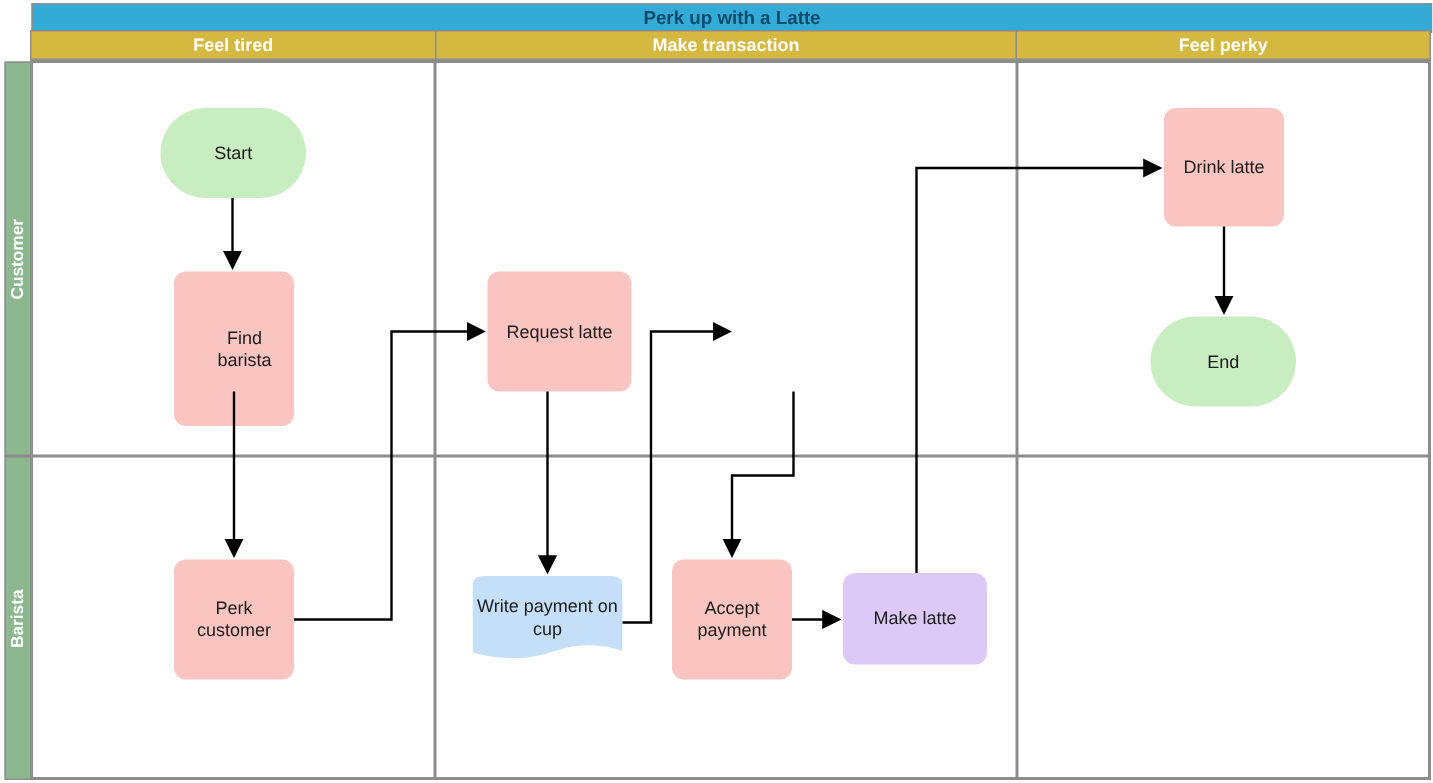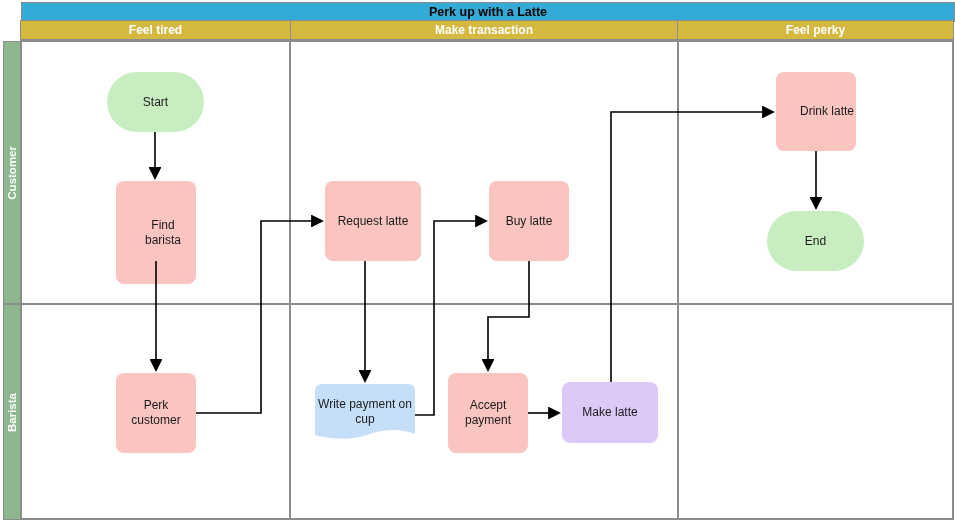--- a/index.html
+++ b/index.html
@@ -3,21 +3,21 @@
 <meta charset="utf-8">
 <style>
   html,body{margin:0;padding:0;background:#ffffff;}
   #canvas{
     position:relative;width:955px;height:522px;background:#ffffff;
     font-family:"Liberation Sans", sans-serif;color:#1b1b1b;overflow:hidden;
   }
   .title-bar{
     position:absolute;left:21px;top:2px;width:932px;height:18px;
     border:1px solid #8c8c8c;display:flex;align-items:center;justify-content:center;
-    color:#000000;font-weight:bold;font-size:12.5px;
+    color:#0c4a6e;font-weight:bold;font-size:12.5px;
   }
   .phase-header{
     position:absolute;top:20px;height:20px;border:1px solid #8c8c8c;
     display:flex;align-items:center;justify-content:center;
     color:#ffffff;font-weight:bold;font-size:12px;box-sizing:border-box;
   }
   .body-frame{
     position:absolute;left:20px;top:40px;width:934px;height:480px;
     border:2px solid #8c8c8c;box-sizing:border-box;background:#ffffff;
   }
@@ -87,33 +87,30 @@
     <span class="nlabel">Request latte</span>
   </div>
 
   <div class="node doc" style="left:315px;top:384px;width:100px;height:62px;">
     <svg width="100" height="62" viewBox="0 0 100 62" preserveAspectRatio="none">
       <path d="M7,0 L93,0 Q100,0 100,7 L100,50 Q78,42 55,50 Q30,59 0,51 L0,7 Q0,0 7,0 Z" fill="#c6dff8"></path>
     </svg>
     <span class="nlabel">Write payment on cup</span>
   </div>
 
-  <div class="node process" style="left: 489px; top: 181px; width: 80px; height: 80px; background-color: rgb(250, 196, 192);">
-    <span class="nlabel">Buy latte</span>
-  </div>
 
   <div class="node process" style="left: 448px; top: 373px; width: 80px; height: 80px; background-color: rgb(250, 196, 192);">
     <span class="nlabel">Accept payment</span>
   </div>
 
   <div class="node process" style="left: 562px; top: 382px; width: 96px; height: 61px; background-color: rgb(221, 201, 247);">
     <span class="nlabel">Make latte</span>
   </div>
 
-  <div class="node process" style="left: 776px; top: 72px; width: 80px; height: 79px; background-color: rgb(250, 196, 192); justify-content: flex-end;">
+  <div class="node process" style="left: 776px; top: 72px; width: 80px; height: 79px; background-color: rgb(250, 196, 192);">
     <span class="nlabel">Drink latte</span>
   </div>
 
   <div class="node terminator" style="left: 767px; top: 211px; width: 97px; height: 60px; background-color: rgb(200, 237, 193);">
     <span class="nlabel">End</span>
   </div>
 
   <svg id="connectors" width="955" height="522" viewBox="0 0 955 522">
     <defs>
       <marker id="arrow" viewBox="0 0 10 10" refX="8.5" refY="5" markerWidth="8" markerHeight="8" orient="auto-start-reverse">

